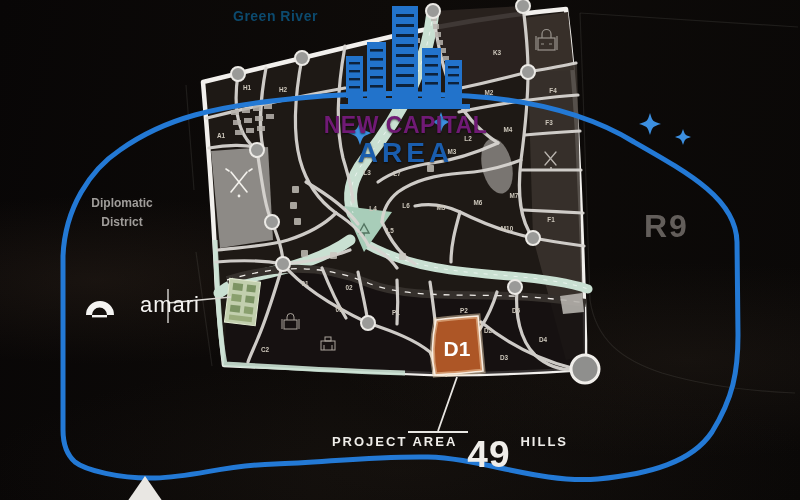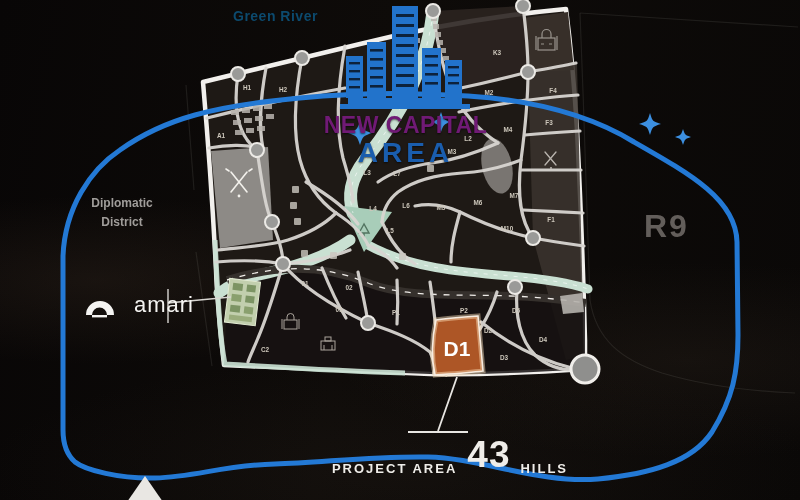--- a/index.html
+++ b/index.html
@@ -10,26 +10,26 @@
       radial-gradient(ellipse 420px 120px at 12% 56%, rgba(86,66,50,.20), rgba(0,0,0,0) 70%),
       radial-gradient(ellipse 500px 140px at 86% 72%, rgba(80,64,50,.16), rgba(0,0,0,0) 70%),
       radial-gradient(ellipse 600px 160px at 50% 94%, rgba(70,58,46,.12), rgba(0,0,0,0) 70%),
       linear-gradient(100deg,#080606 0%, #0e0b09 45%, #0a0807 100%);
   }
   .abs{position:absolute;}
   .region-text{color:#918e8a;letter-spacing:.5px;}
   #green-river{left:233px;top:8px;font-size:14px;color:#0c4a6e;font-weight:600;}
   #diplomatic{left:58px;top:194px;width:128px;text-align:center;font-size:12px;line-height:19px;color:#a09d9a;font-weight:600;}
   #r9{left:644px;top:208px;font-size:32px;font-weight:700;color:rgba(158,152,146,.6);letter-spacing:2px;}
-  #amari{left:82px;top:291px;display:flex;align-items:center;gap:16px;}
+  #amari{left:82px;top:291px;display:flex;align-items:center;gap:22px;}
   #amari .word{color:#f4f3f1;font-size:22px;letter-spacing:1px;font-weight:400;}
   #logo{left:308px;top:2px;width:195px;text-align:center;}
   #logo .l1{margin-top:-4px;font-size:23px;font-weight:800;color:#701a75;letter-spacing:.5px;text-shadow:0 1px 2px rgba(0,0,0,.6);}
   #logo .l2{margin-top:-2px;font-size:28px;font-weight:800;color:#1a5dad;letter-spacing:4px;text-shadow:0 1px 2px rgba(0,0,0,.6);}
-  #footer{left:300px;top:434px;width:300px;display:flex;justify-content:center;align-items:flex-end;gap:10px;color:#efede9;}
+  #footer{left:300px;top:434px;width:300px;display:flex;justify-content:center;align-items:flex-start;gap:10px;color:#efede9;}
   #footer .small{font-size:13px;letter-spacing:2px;font-weight:600;}
   #footer .big{font-size:37px;font-weight:700;letter-spacing:1px;}
   #pyramid{left:127px;bottom:-2px;width:0;height:0;
     border-left:18px solid transparent;border-right:18px solid transparent;
     border-bottom:26px solid #e9e7e3;}
   svg text.plot{font-family:"Liberation Sans",sans-serif;font-size:6.4px;font-weight:700;fill:#cdc7bb;text-anchor:middle;}
   svg text.d1{font-family:"Liberation Sans",sans-serif;font-size:21px;font-weight:800;fill:#ffffff;text-anchor:middle;}
 </style>
 </head>
 <body>
@@ -323,17 +323,17 @@
 <div class="abs" id="amari">
   <svg width="36" height="28" viewBox="0 0 36 28">
     <path d="M4,24 A14,14 0 0 1 32,24 L25,24 A7.5,7.5 0 0 0 10,24 Z" fill="#f4f3f1"></path>
     <rect x="10" y="24" width="15" height="2.4" fill="#f4f3f1"></rect>
   </svg>
   <span class="word">amari</span>
 </div>
 
 <div class="abs" id="footer">
   <span class="small">PROJECT AREA</span>
-  <span class="big">43</span>
+  <span class="big">49</span>
   <span class="small">HILLS</span>
 </div>
 
 <div class="abs" id="pyramid"></div>
 
 </body></html>

